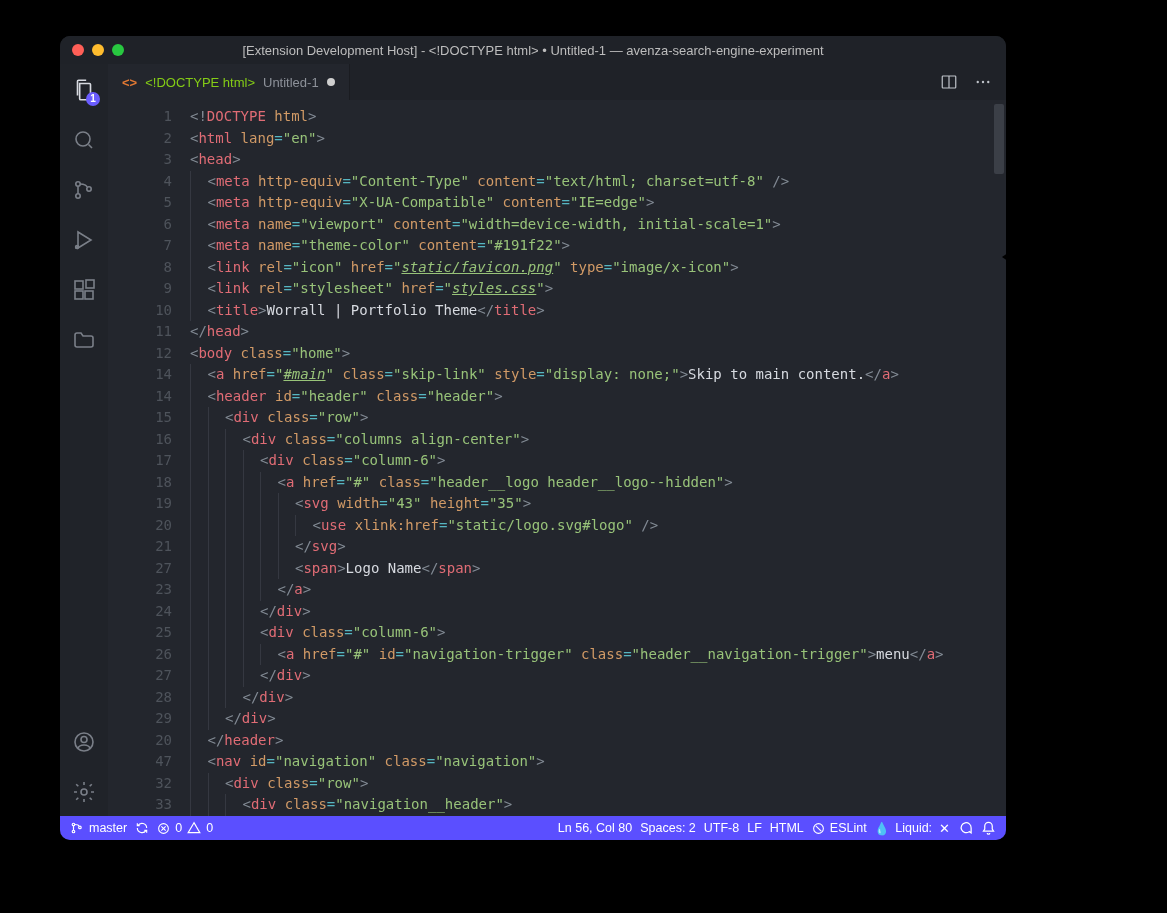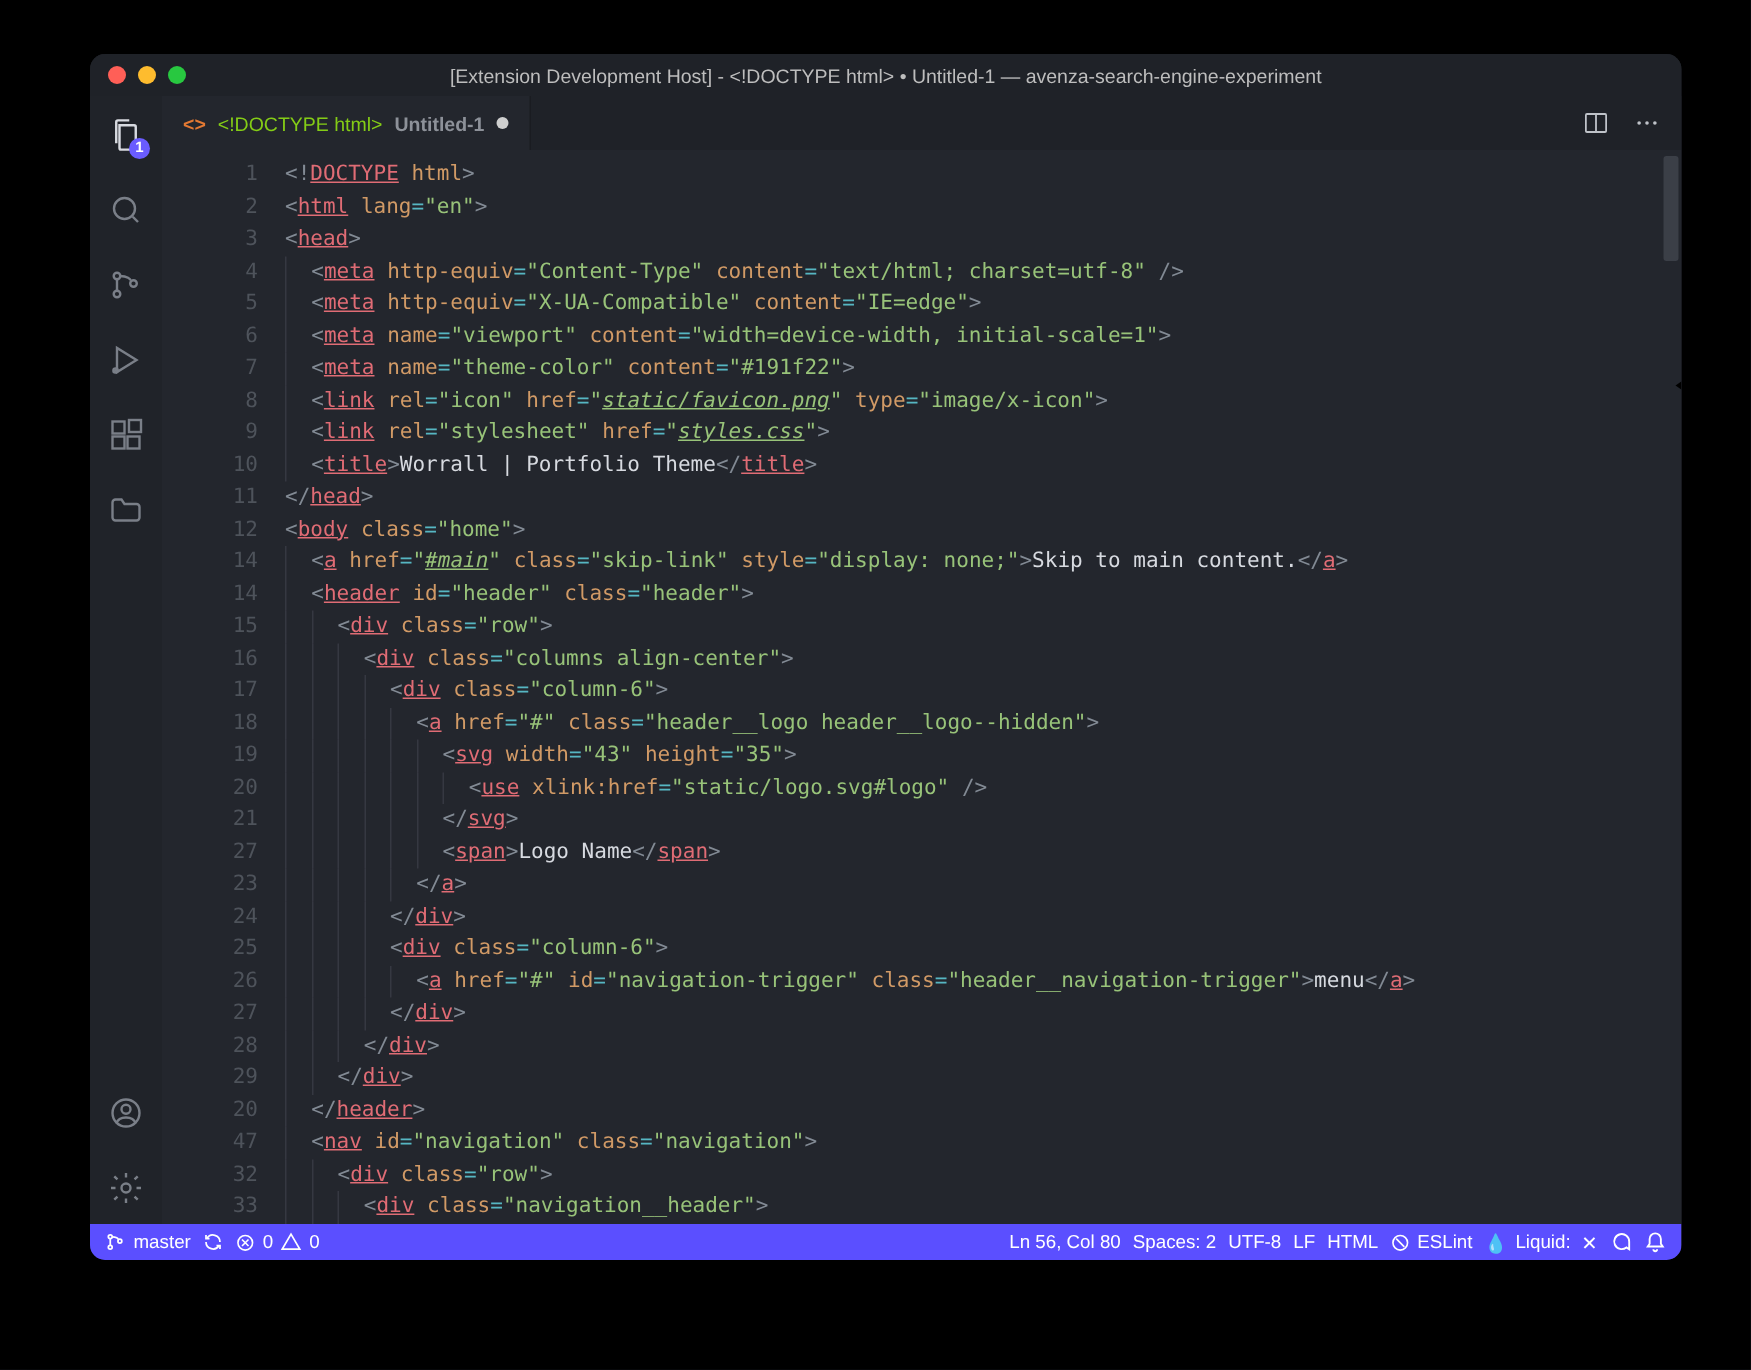--- a/index.html
+++ b/index.html
@@ -1,47 +1,47 @@
 <!DOCTYPE html>
 <html><head>
 <meta charset="utf-8">
 <style>
   html,body{margin:0;padding:0;background:#000;font-family:-apple-system,BlinkMacSystemFont,"Segoe UI",sans-serif;color:#ccc;height:100%;}
-  .window{position:absolute;left:60px;top:36px;width:1061px;height:804px;background:#202329;border-radius:10px;overflow:hidden;box-shadow:0 20px 60px rgba(0,0,0,.5);}
+  .window{position:absolute;left:60px;top:36px;width:946px;height:804px;background:#202329;border-radius:10px;overflow:hidden;box-shadow:0 20px 60px rgba(0,0,0,.5);}
   .titlebar{height:28px;background:#1f2228;display:flex;align-items:center;position:relative;font-size:13px;color:#bdbdbd;}
   .traffic{display:flex;gap:8px;position:absolute;left:12px;top:8px;}
   .tl{width:12px;height:12px;border-radius:50%;}
   .tl.red{background:#ff5f57;} .tl.yellow{background:#febc2e;} .tl.green{background:#28c840;}
   .title-text{margin:0 auto;}
   .body{display:flex;height:calc(100% - 28px - 24px);}
   .activity{width:48px;background:#202329;display:flex;flex-direction:column;align-items:center;padding-top:12px;gap:22px;}
   .activity .slot{width:28px;height:28px;display:flex;align-items:center;justify-content:center;color:#7a7f88;position:relative;}
   .activity .slot.active{color:#d7dae0;}
   .badge{position:absolute;bottom:-2px;right:-2px;background:#6a5cff;color:#fff;font-size:10px;line-height:14px;min-width:14px;height:14px;border-radius:7px;text-align:center;font-weight:600;}
   .activity .spacer{flex:1;}
   .main{flex:1;display:flex;flex-direction:column;background:#23262d;min-width:0;}
   .tabbar{height:36px;background:#1f2228;display:flex;align-items:stretch;}
   .tab{display:flex;align-items:center;gap:8px;padding:0 14px;background:#23262d;border-right:1px solid #1a1c21;font-size:13px;color:#e0e0e0;}
   .tab .lang-icon{color:#e37933;font-weight:bold;font-size:13px;}
   .tab .fname{color:#84cc16;}
-  .tab .subname{color:#8d9199;font-weight:bold;}
+  .tab .subname{color:#8d9199;}
   .tab .dot{width:8px;height:8px;border-radius:50%;background:#cfcfcf;}
   .tab-actions{margin-left:auto;display:flex;align-items:center;gap:16px;padding:0 14px;color:#bfc3c9;}
   .editor{flex:1;display:flex;font-family:Menlo,Consolas,monospace;font-size:14px;line-height:21.5px;background:#23262d;overflow:hidden;position:relative;}
   .gutter{width:64px;text-align:right;color:#4e535b;padding:6px 18px 0 0;user-select:none;background:#23262d;}
   .gutter div{height:21.5px;}
   .code{flex:1;padding:6px 0 0 0;white-space:pre;color:#d7dae0;overflow:hidden;}
   .code .line{height:21.5px;display:flex;}
   .indent-guide{display:inline-block;width:1px;height:21.5px;margin-right:15.5px;border-left:1px solid rgba(120,125,135,0.22);}
   .minimap{position:absolute;right:0;top:0;width:14px;height:100%;}
   .minimap .thumb{position:absolute;right:2px;top:4px;width:10px;height:70px;background:#3b3f47;border-radius:2px;}
   .overview-arrow{position:absolute;right:-6px;top:150px;width:0;height:0;border-top:7px solid transparent;border-bottom:7px solid transparent;border-right:10px solid #000;}
   
   .pun{color:#828a94;} 
-  .tagn{color:#e06c75;text-decoration:underline;} 
+  .tagn{color:#e06c75;} 
   .attr{color:#d19a66;} 
   .op{color:#56b6c2;}   
   .str{color:#98c379;}  
   .txt{color:#d7dae0;}  
   .lnk{color:#98c379;text-decoration:underline;font-style:italic;}
   .statusbar{height:24px;background:#5b4fff;display:flex;align-items:center;font-size:12.5px;color:#fff;padding:0 10px;gap:8px;}
   .statusbar .grow{flex:1;}
   .sb-item{display:flex;align-items:center;gap:5px;}
   .sb-close{font-size:13px;margin-left:2px;}
   svg{display:block;}

